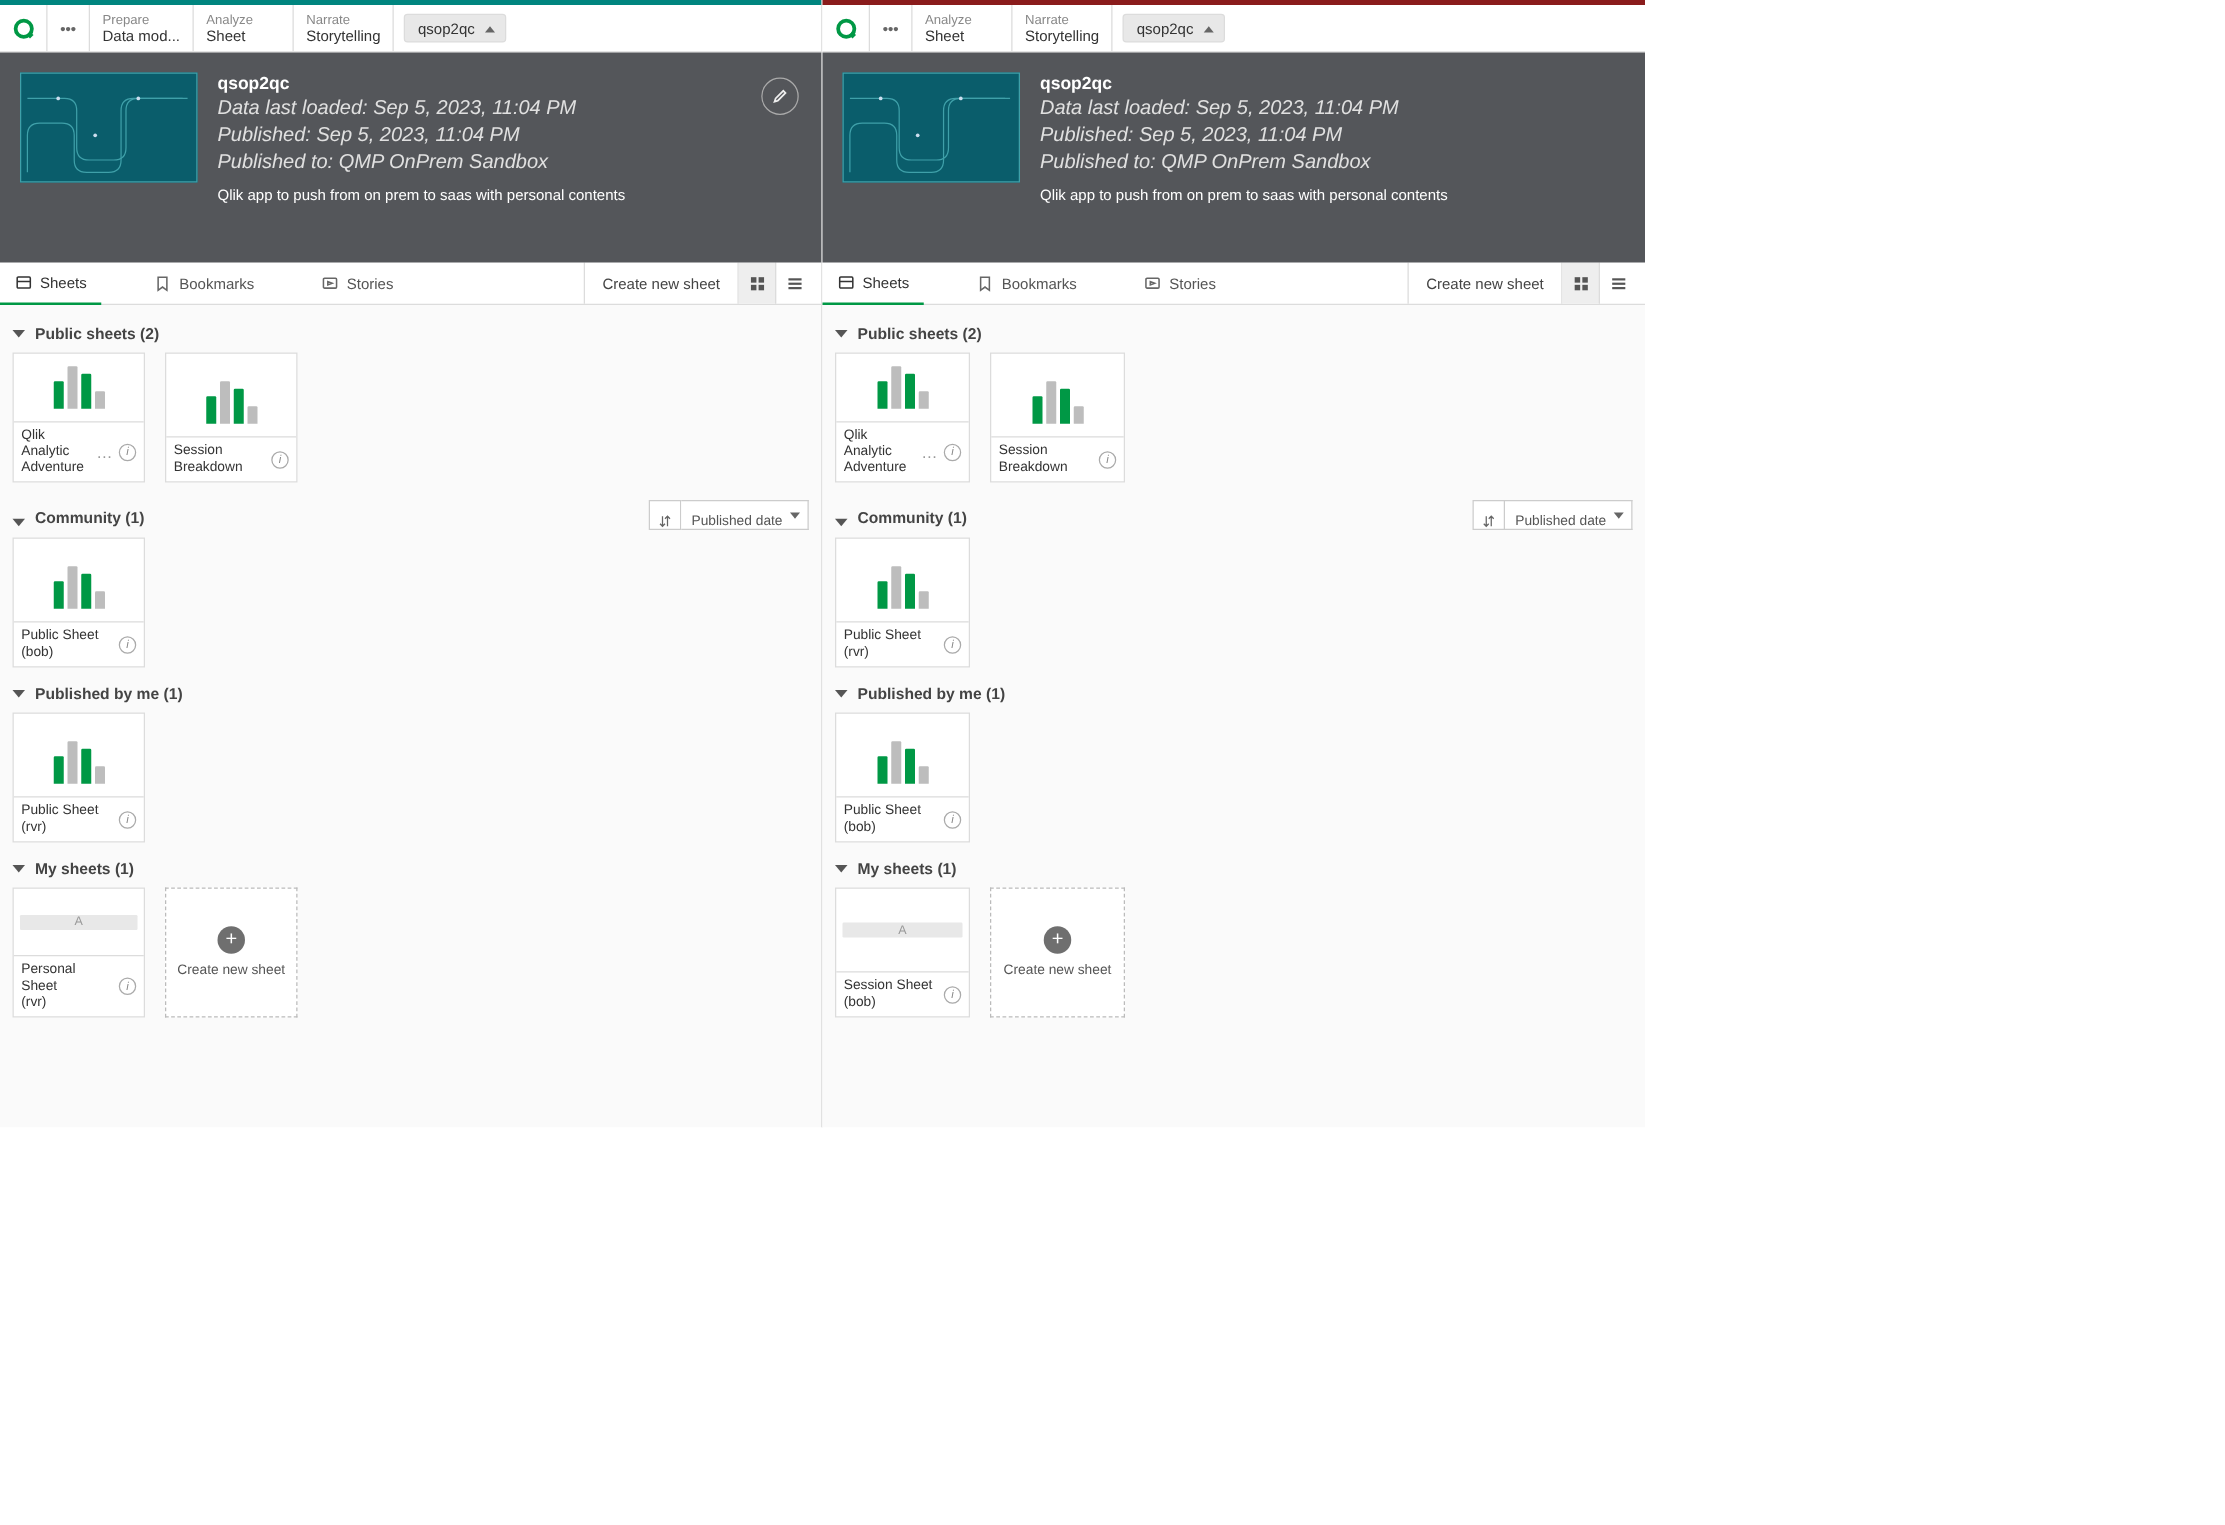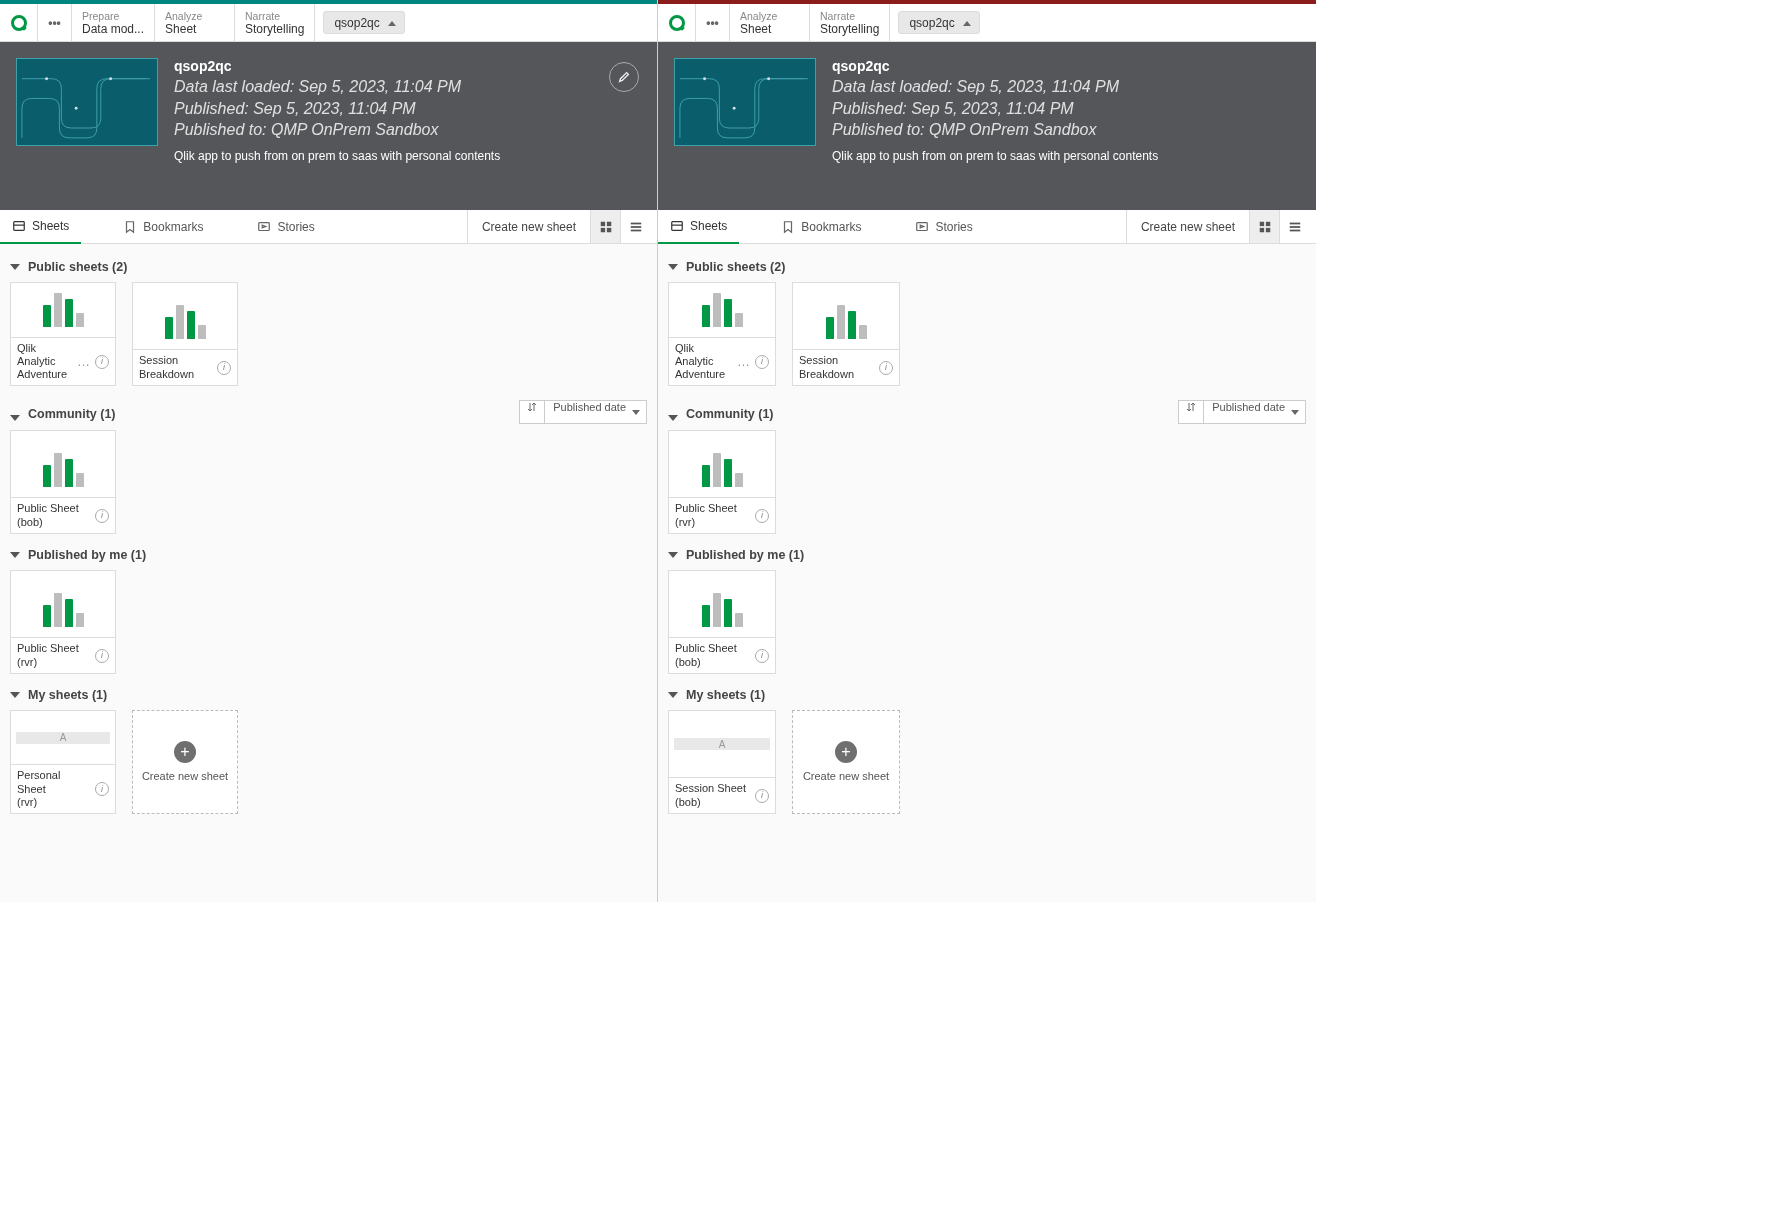--- a/index.html
+++ b/index.html
@@ -144,21 +144,21 @@
     font-size:12.5px;color:#444;font-weight:600;margin:6px 0 8px;
   }
   .sect-head .tri{
     width:0;height:0;border-left:5px solid transparent;border-right:5px solid transparent;border-top:6px solid #555;
     margin-right:4px;
   }
   .sect-row{display:flex;align-items:center;}
   .sect-row .sect-head{flex:1;align-items:flex-end;}
   .sortbox{display:flex;margin-bottom:6px;}
   .sortbox .sort-ico,.sortbox .sort-lbl{
-    border:1px solid #ccc;height:24px;display:flex;align-items:flex-start;background:#fff;
+    border:1px solid #ccc;height:24px;display:flex;align-items:flex-end;background:#fff;
     font-size:11px;color:#555;
   }
   .sortbox .sort-ico{width:26px;justify-content:center;}
   .sortbox .sort-lbl{padding:0 20px 0 8px;border-left:none;position:relative;}
   .sortbox .sort-lbl::after{
     content:"";position:absolute;right:6px;top:50%;margin-top:-2px;
     border-left:4px solid transparent;border-right:4px solid transparent;border-top:5px solid #666;
   }
 
   .card-row{display:flex;gap:16px;flex-wrap:wrap;margin-bottom:14px;}

